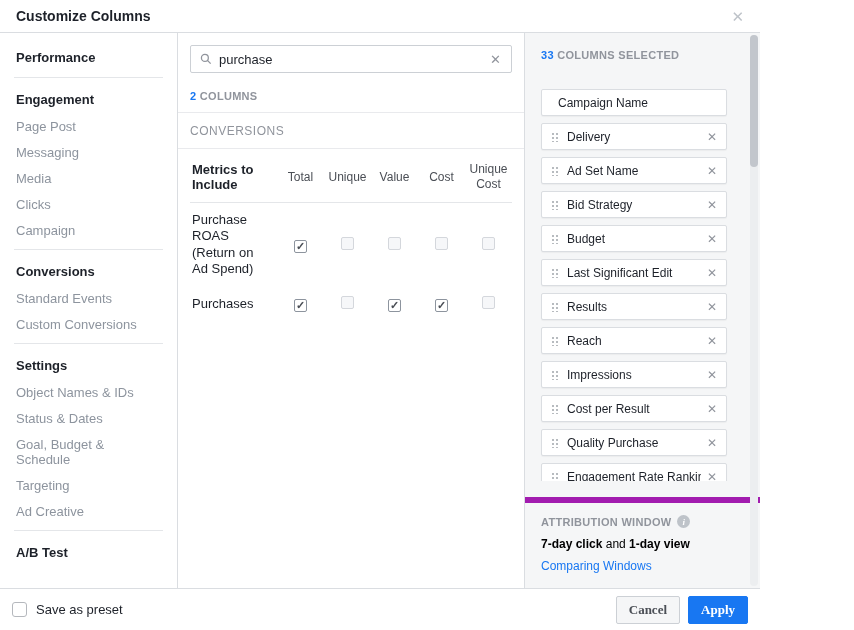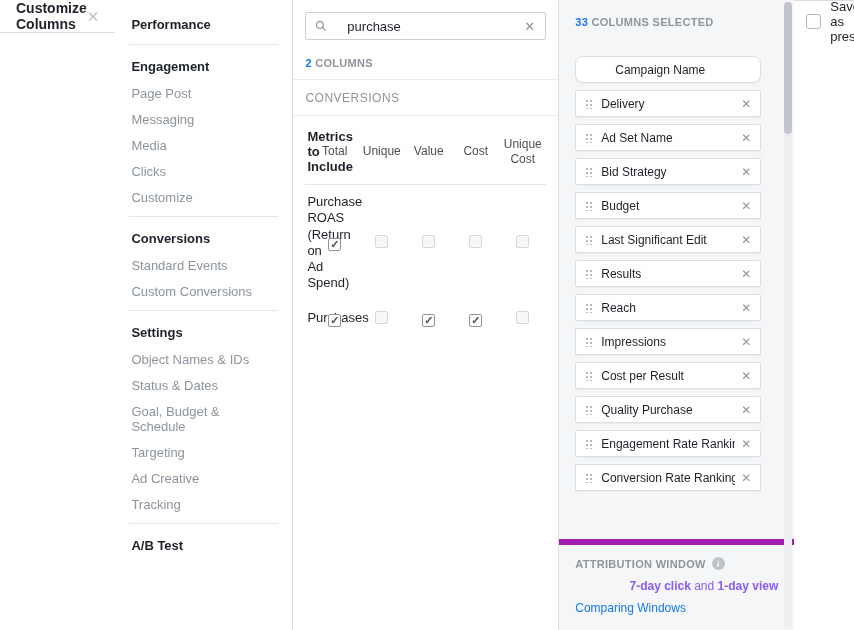--- a/index.html
+++ b/index.html
@@ -2,39 +2,39 @@
 <html><head>
 <meta charset="utf-8">
 <style>
   * { box-sizing: border-box; margin: 0; padding: 0; }
   html, body { overflow: hidden; }
   body {
     width: 854px; height: 630px;
     font-family: "Liberation Sans", sans-serif;
     background: #fff; color: #1d2129; cursor: default;
   }
-  .dialog { width: 760px; height: 630px; display: flex; flex-direction: row; background: #fff; }
+  .dialog { width: 760px; height: 630px; display: flex; flex-direction: column; background: #fff; }
 
   
   .dlg-header { height: 33px; flex: 0 0 33px; border-bottom: 1px solid #dadde1; display: flex; align-items: center; padding: 0 16px; }
   .dlg-title { font-size: 14px; font-weight: bold; }
   .dlg-close { margin-left: auto; color: #bec3c9; font-size: 15px; cursor: pointer; line-height: 1; }
 
   .dlg-body { flex: 1 1 auto; display: flex; min-height: 0; }
 
   
   .sidebar { width: 178px; flex: 0 0 178px; border-right: 1px solid #dadde1; padding-top: 8px; overflow: hidden; }
   .sb-section { font-size: 13px; font-weight: bold; color: #1d2129; padding: 9px 16px 7px; cursor: pointer; }
   .sb-item { font-size: 13px; color: #8d949e; padding: 5px 16px 6px; cursor: pointer; }
   .sb-divider { border-top: 1px solid #e4e6e9; margin: 5px 14px; }
 
   
   .main { flex: 1 1 auto; display: flex; flex-direction: column; min-width: 0; background: #fff; }
   .searchbar { margin: 12px 12px 0; height: 28px; flex: 0 0 28px; border: 1px solid #ccd0d5; border-radius: 2px; display: flex; align-items: center; padding: 0 9px; background: #fff; }
-  .search-input { border: none; outline: none; flex: 1 1 auto; font-size: 13px; font-family: inherit; color: #1d2129; margin-left: 20px; background: transparent; }
+  .search-input { border: none; outline: none; flex: 1 1 auto; font-size: 13px; font-family: inherit; color: #1d2129; margin-left: 7px; background: transparent; }
   .search-clear { color: #90949c; font-size: 13px; cursor: pointer; padding: 0 1px; }
   .results-line { padding: 17px 12px 10px; font-size: 11px; font-weight: bold; letter-spacing: .3px; border-bottom: 1px solid #e9eaed; }
   .results-count { color: #1877f2; }
   .results-label { color: #90949c; }
   .section-label { padding: 11px 12px 10px; font-size: 12px; color: #90949c; letter-spacing: .5px; border-bottom: 1px solid #e9eaed; }
 
   .metrics-table { margin: 0 12px; border-collapse: collapse; width: calc(100% - 24px); table-layout: fixed; }
   .metrics-table th.metrics-include { text-align: left; font-size: 13px; font-weight: bold; color: #1d2129; }
   .metrics-table th.check-col-header { width: 47px; text-align: center; font-size: 12px; font-weight: normal; color: #4b4f56; line-height: 1.25; }
   .metrics-header-row th { border-bottom: 1px solid #e4e6e9; vertical-align: middle; padding: 13px 2px 10px; }
@@ -45,31 +45,31 @@
   .cb.checked { background: #fff; border-color: #8d949e; color: #4b4f56; font-size: 11px; }
   .cb.checked::after { content: "✓"; font-weight: bold; line-height: 1; }
 
   
   .selected-panel { width: 236px; flex: 0 0 236px; background: #f5f6f7; border-left: 1px solid #dadde1; display: flex; flex-direction: column; position: relative; min-height: 0; gap: 16px; }
   .sel-header { padding: 16px 16px 12px; font-size: 11px; font-weight: bold; letter-spacing: .3px; }
   .sel-count { color: #1877f2; }
   .sel-label { color: #90949c; }
   .sel-list { flex: 1 1 auto; overflow: hidden; padding: 0 33px 0 16px; min-height: 0; }
   .sel-card { background: #fff; border: 1px solid #dadde1; border-radius: 2px; height: 27px; display: flex; align-items: center; margin-bottom: 7px; box-shadow: 0 1px 1px rgba(0,0,0,.04); }
-  .sel-card.fixed { padding-left: 39px; border-radius: 8px; }
+  .sel-card.fixed { padding-left: 16px; }
   .drag-handle { width: 7px; height: 11px; margin: 0 9px; flex: 0 0 auto; cursor: grab;
     background-image: radial-gradient(circle, #b7bbbf 1.2px, transparent 1.4px);
     background-size: 4px 4px; background-position: 0 1px; }
   .sel-card-label { font-size: 12px; color: #1d2129; white-space: nowrap; overflow: hidden; flex: 1 1 auto; }
   .sel-remove { color: #90949c; font-size: 12px; margin: 0 9px 0 6px; cursor: pointer; flex: 0 0 auto; line-height: 1; }
 
   .attribution { flex: 0 0 auto; border-top: 6px solid #a21caf; padding: 12px 16px 14px; }
   .attr-title { font-size: 11px; font-weight: bold; color: #90949c; letter-spacing: .3px; display: flex; align-items: center; gap: 6px; }
   .info-icon { width: 13px; height: 13px; border-radius: 50%; background: #bec3c9; color: #fff; font-size: 9px; font-weight: bold; display: inline-flex; align-items: center; justify-content: center; font-family: "Liberation Serif", serif; font-style: italic; }
-  .attr-text { font-size: 12px; margin-top: 9px; color: #8b5cf6; text-align: right; }
+  .attr-text { font-size: 12px; margin-top: 9px; color: #000000; }
   .attr-link { font-size: 12px; color: #1877f2; margin-top: 8px; display: inline-block; cursor: pointer; }
 
   .panel-scrollbar { position: absolute; top: 2px; bottom: 2px; right: 2px; width: 8px; background: #eceef0; border-radius: 4px; }
   .panel-scrollbar-thumb { width: 8px; height: 132px; background: #c2c6cc; border-radius: 4px; }
 
   
   .dlg-footer { flex: 0 0 42px; height: 42px; border-top: 1px solid #dadde1; display: flex; align-items: center; padding: 0 12px; background: #fff; }
   .preset-checkbox { width: 15px; height: 15px; border: 1px solid #b5b8bd; border-radius: 3px; background: #fff; margin-right: 9px; flex: 0 0 auto; cursor: pointer; }
   .preset-label { font-size: 13px; color: #1d2129; }
   .footer-buttons { margin-left: auto; display: flex; gap: 8px; }
@@ -90,33 +90,32 @@
   <div class="dlg-body">
 
     <nav class="sidebar" id="sidebar">
         <div class="sb-section">Performance</div>
         <div class="sb-divider"></div>
         <div class="sb-section">Engagement</div>
         <div class="sb-item">Page Post</div>
         <div class="sb-item">Messaging</div>
         <div class="sb-item">Media</div>
         <div class="sb-item">Clicks</div>
-        <div class="sb-item">Customize</div>
+        <div class="sb-item">Campaign</div>
         <div class="sb-divider"></div>
         <div class="sb-section">Conversions</div>
         <div class="sb-item">Standard Events</div>
         <div class="sb-item">Custom Conversions</div>
         <div class="sb-divider"></div>
         <div class="sb-section">Settings</div>
         <div class="sb-item">Object Names &amp; IDs</div>
         <div class="sb-item">Status &amp; Dates</div>
         <div class="sb-item">Goal, Budget &amp; Schedule</div>
         <div class="sb-item">Targeting</div>
         <div class="sb-item">Ad Creative</div>
-        <div class="sb-item">Tracking</div>
         <div class="sb-divider"></div>
         <div class="sb-section">A/B Test</div>
       </nav>
 
     <section class="main">
       <div class="searchbar">
         <svg width="12" height="12" viewBox="0 0 16 16">
           <circle cx="6.5" cy="6.5" r="4.6" fill="none" stroke="#90949c" stroke-width="1.7"></circle>
           <line x1="10.2" y1="10.2" x2="14.2" y2="14.2" stroke="#90949c" stroke-width="1.7"></line>
         </svg>

